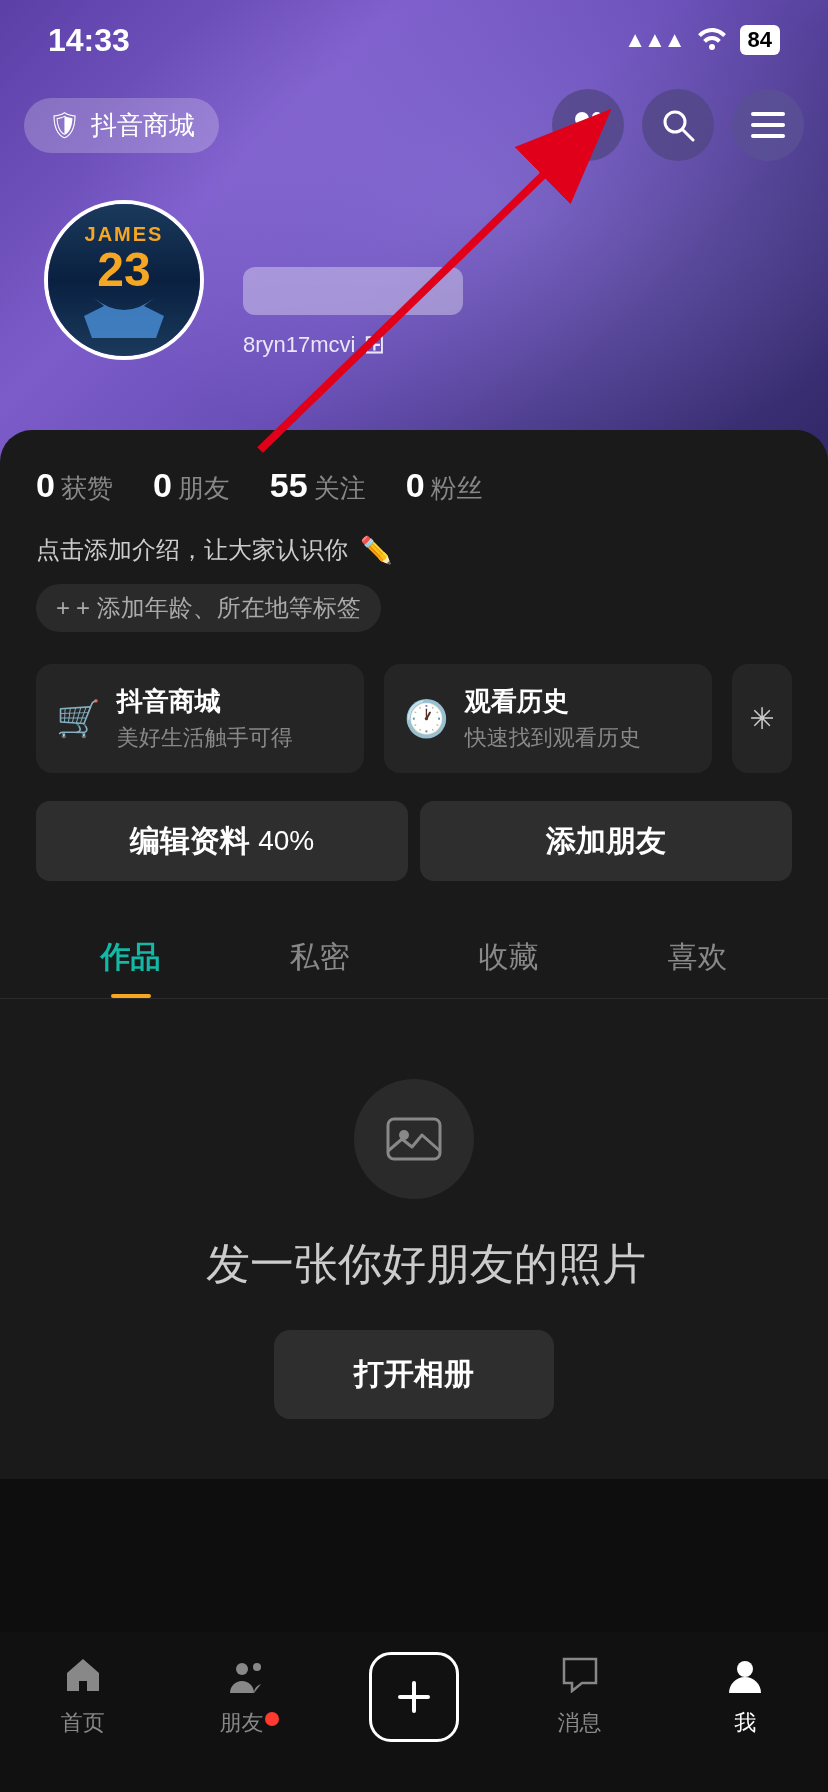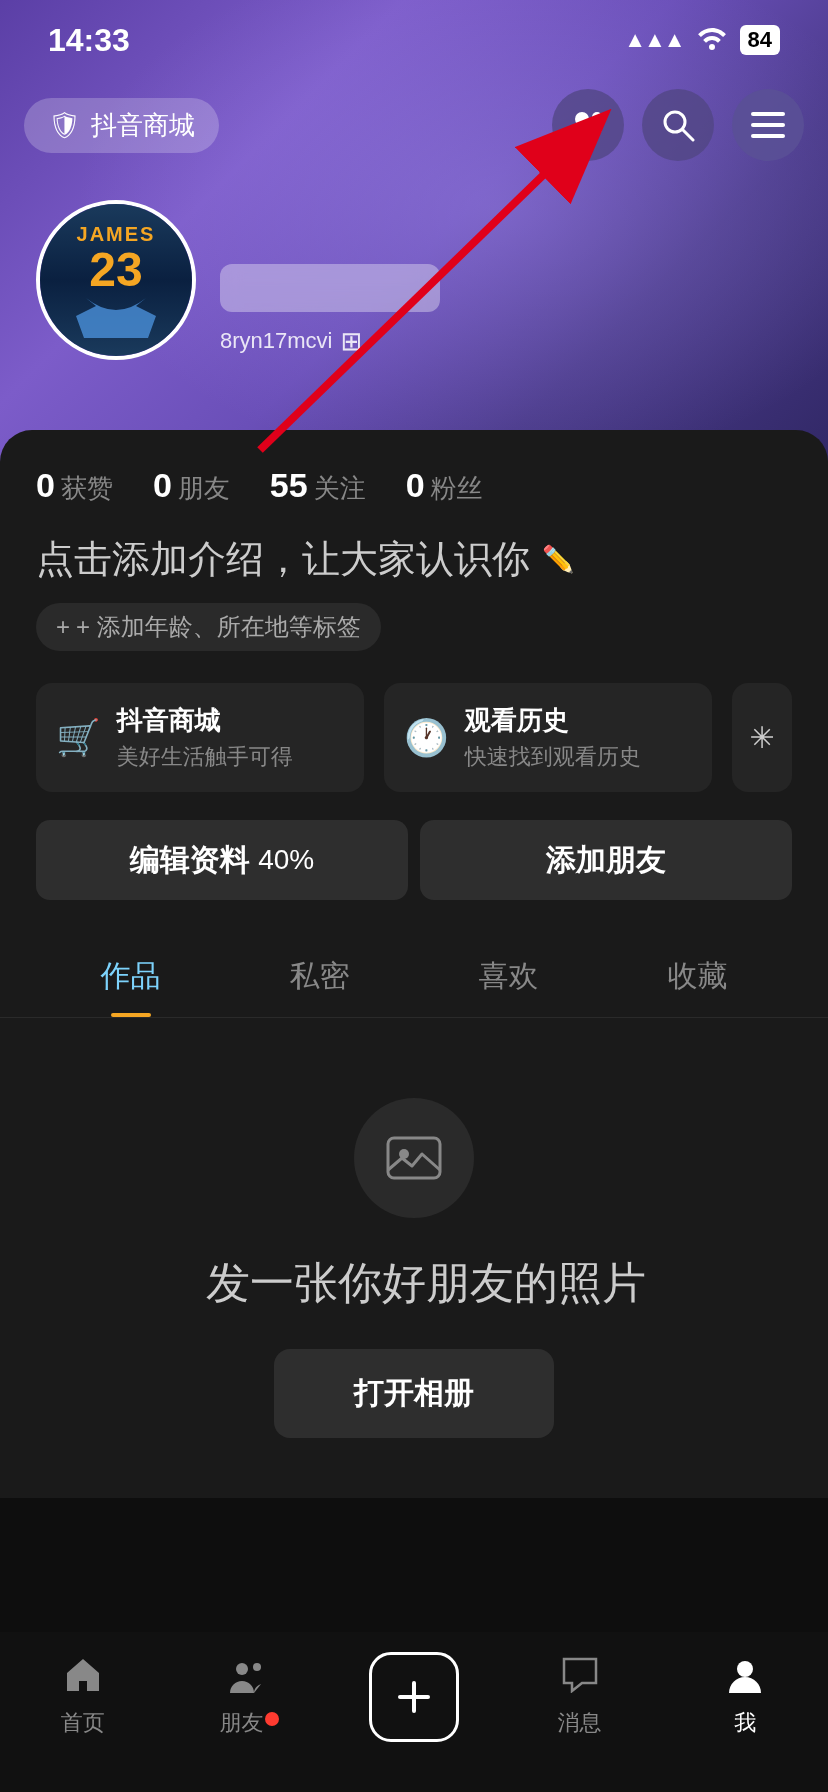--- a/index.html
+++ b/index.html
@@ -98,25 +98,25 @@
       font-size: 32px;
     }
     .nav-icon-btn.active {
       background: rgba(90,80,150,0.9);
     }
 
     
     .profile-area {
       position: absolute;
       top: 200px;
-      left: 0; right: 0;
+      left: 8px; right: 0;
       z-index: 5;
       padding: 0 36px;
       display: flex;
-      align-items: center;
+      align-items: flex-end;
       gap: 24px;
     }
     .avatar-circle {
       width: 160px;
       height: 160px;
       border-radius: 50%;
       border: 4px solid #fff;
       overflow: hidden;
       flex-shrink: 0;
       background: #2a2060;
@@ -143,20 +143,21 @@
     .jersey-num {
       color: #f5a623;
       font-size: 48px;
       font-weight: 900;
       line-height: 1;
     }
 
     .username-area {
       flex: 1;
       padding-top: 60px;
+      margin-left: 15px;
     }
     .username-blur {
       background: rgba(255,255,255,0.35);
       backdrop-filter: blur(10px);
       border-radius: 12px;
       height: 48px;
       width: 220px;
       margin-bottom: 14px;
     }
     .user-id {
@@ -202,21 +203,21 @@
       text-align: right;
     }
 
     
     .bio-row {
       display: flex;
       align-items: center;
       margin-bottom: 18px;
     }
     .bio-text {
-      font-size: 38px;
+      font-size: 24px;
       color: #ccc;
     }
     .edit-icon {
       margin-left: 12px;
       font-size: 26px;
       color: #888;
     }
 
     .tags-row {
       display: flex;
@@ -318,22 +319,22 @@
     }
     .tab-item {
       flex: 1;
       text-align: center;
       padding: 20px 0;
       font-size: 30px;
       color: #888;
       position: relative;
     }
     .tab-item.active {
-      color: #7dd3fc;
-      font-weight: 400;
+      color: #14b8a6;
+      font-weight: 700;
     }
     .tab-item.active::after {
       content: '';
       position: absolute;
       bottom: 0; left: 50%;
       transform: translateX(-50%);
       width: 40px;
       height: 4px;
       background: #f5a623;
       border-radius: 2px;
@@ -580,24 +581,24 @@
   </div>
 
   <div class="tabs-row">
     <div class="tab-item active">
       <span>作品</span>
     </div>
     <div class="tab-item">
       <span>私密</span>
     </div>
     <div class="tab-item">
+      <span>收藏</span>
+    </div>
+    <div class="tab-item">
       <span>喜欢</span>
-    </div>
-    <div class="tab-item">
-      <span>收藏</span>
     </div>
   </div>
 
   <div class="empty-content">
     <div class="empty-icon-circle">
       <svg width="60" height="60" viewBox="0 0 60 60" fill="#888">
         <rect x="4" y="10" width="52" height="40" rx="6" fill="none" stroke="#888" stroke-width="3"></rect>
         <circle cx="20" cy="26" r="5" fill="#888"></circle>
         <path d="M4 42 L18 30 L28 38 L38 26 L56 42" fill="none" stroke="#888" stroke-width="3" stroke-linejoin="round"></path>
       </svg>

